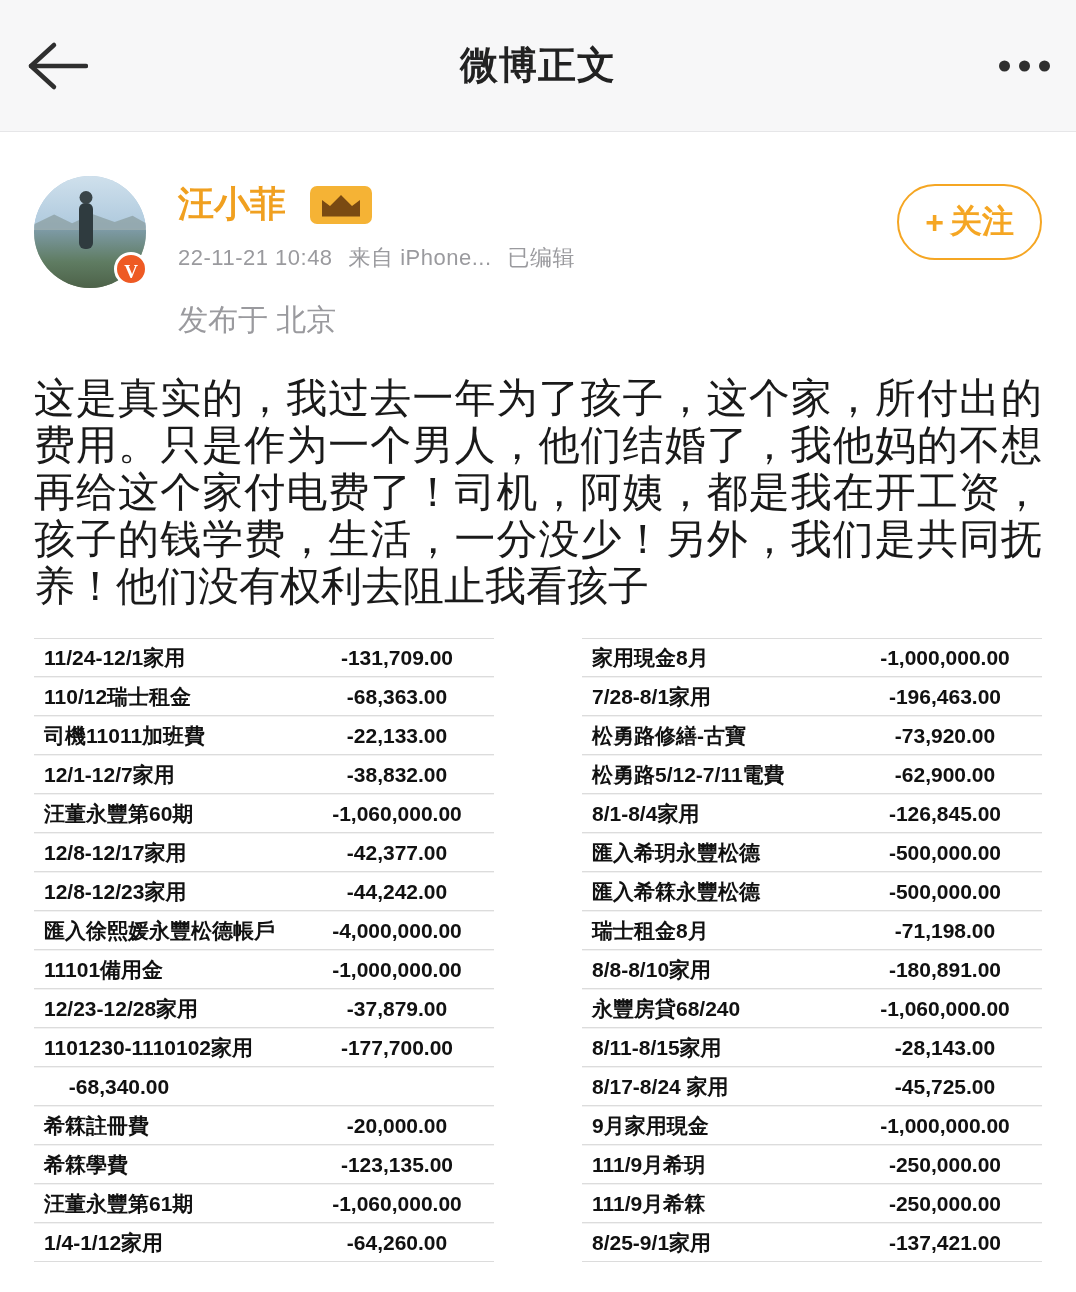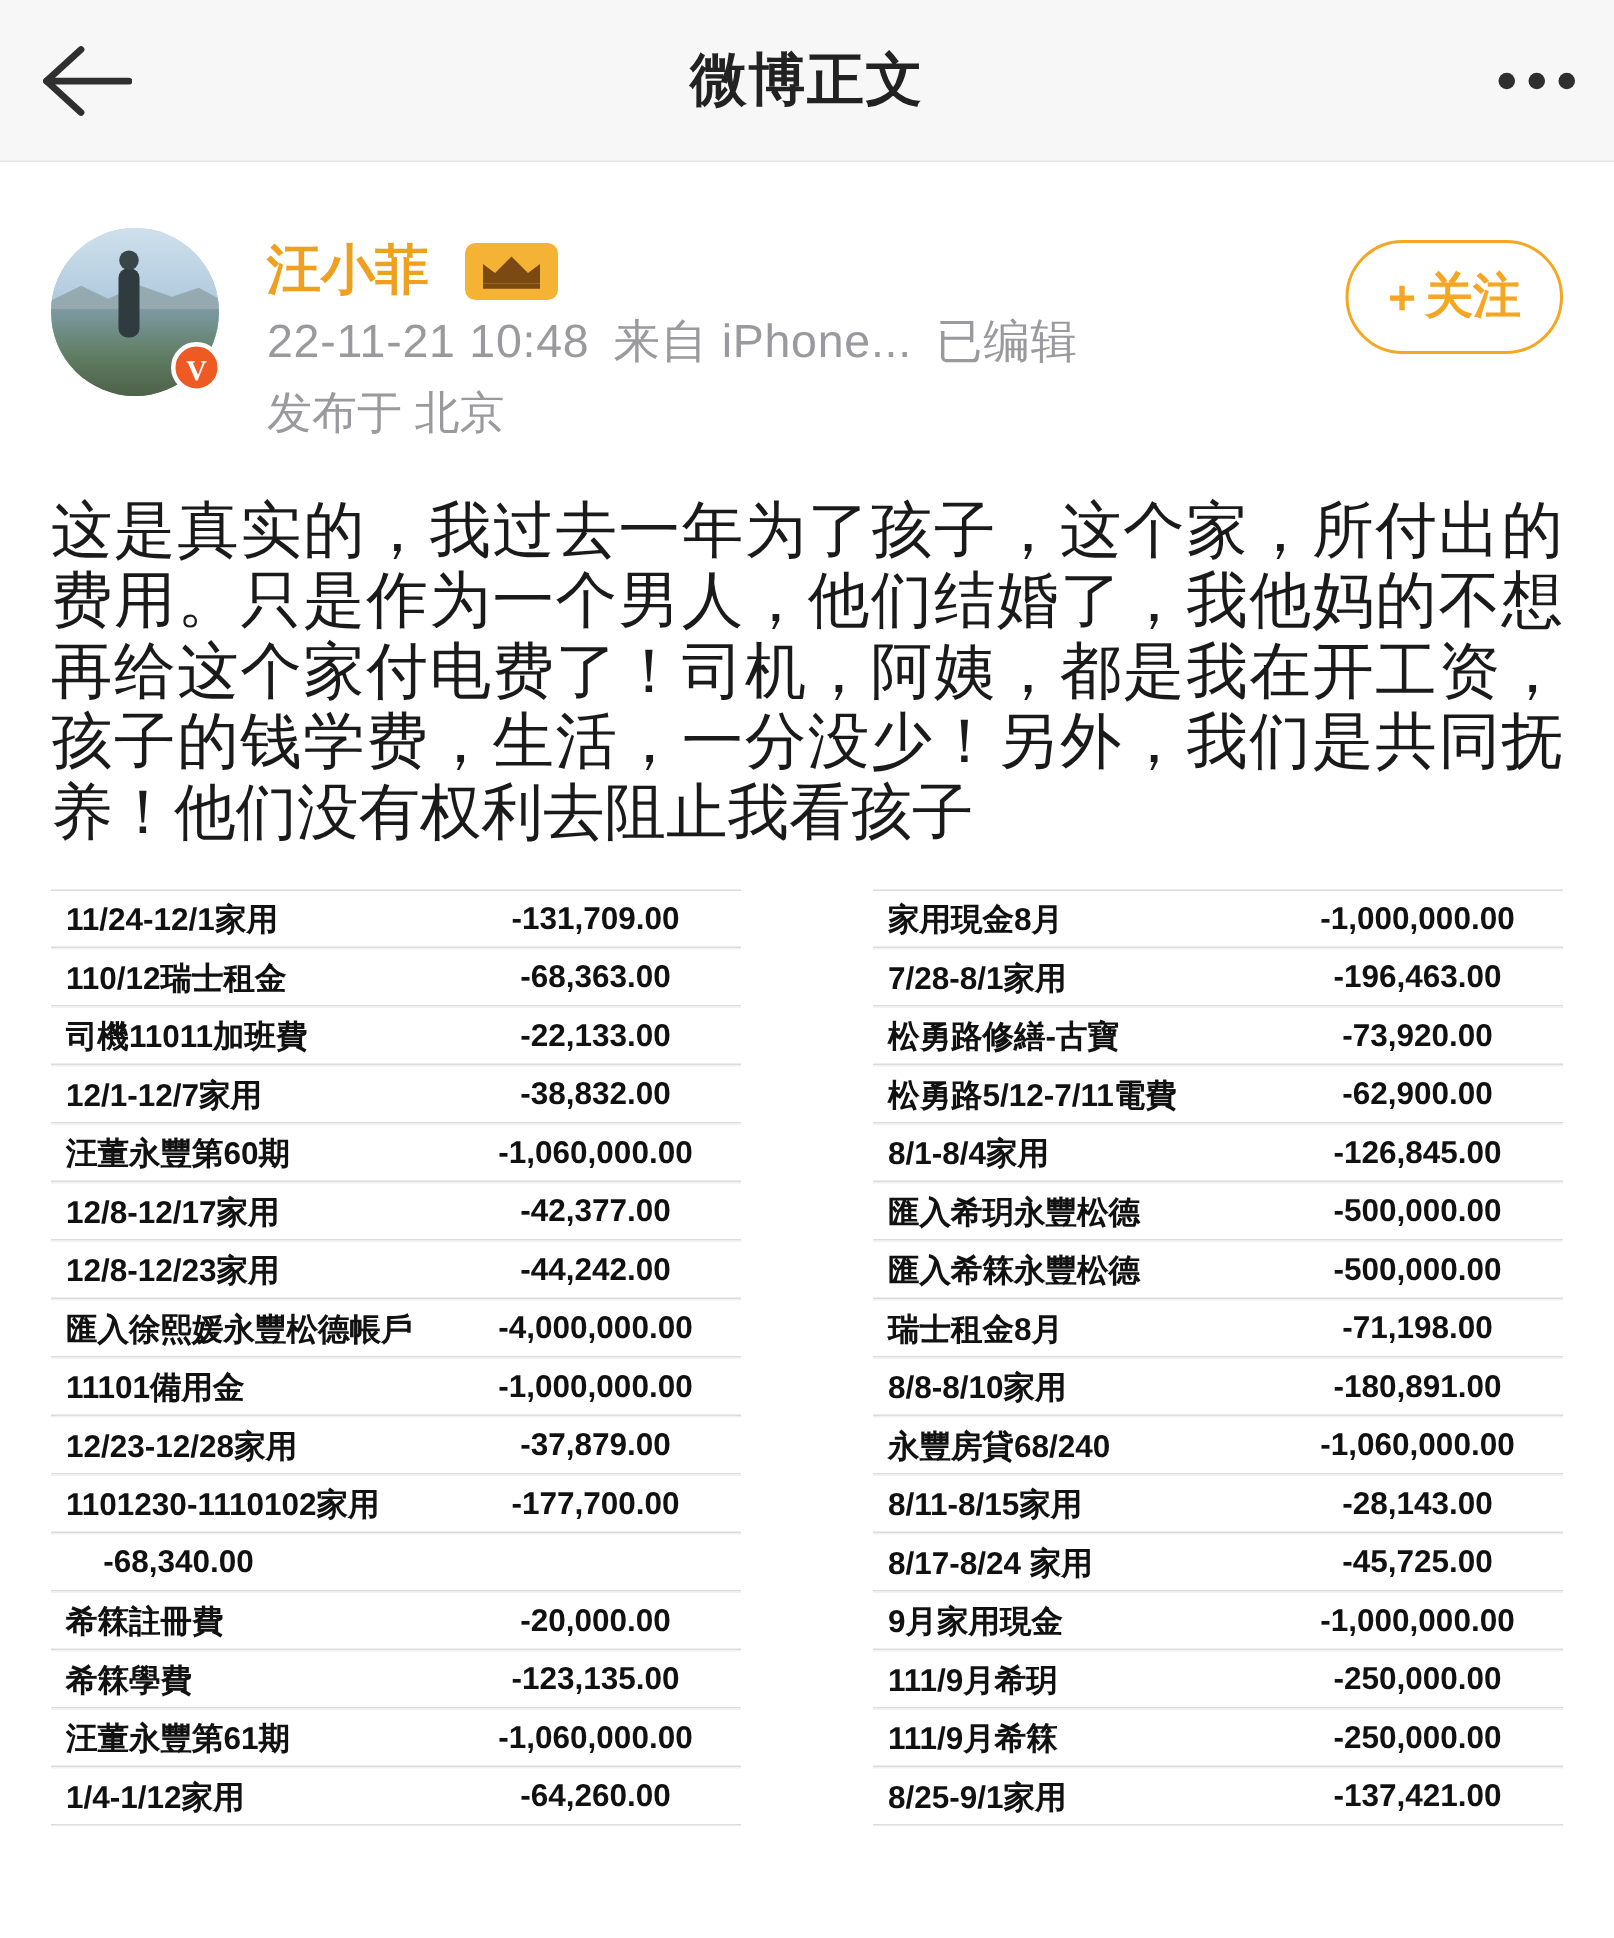--- a/index.html
+++ b/index.html
@@ -10,21 +10,21 @@
   body {
     width: 1076px;
     height: 1292px;
     font-family: "Liberation Sans", sans-serif;
     overflow: hidden;
     position: relative;
   }
 
   
   .navbar {
-    height: 108px;
+    height: 132px;
     background: #f7f7f8;
     border-bottom: 1px solid #e6e6e8;
     display: flex;
     align-items: center;
     position: relative;
     box-sizing: border-box;
   }
   .back-icon {
     width: 70px;
     height: 70px;
@@ -154,30 +154,30 @@
     width: 62px;
     height: 38px;
     background: #f5b335;
     border-radius: 7px;
     display: flex;
     align-items: center;
     justify-content: center;
   }
   .crown svg { display:block; }
   .meta-line {
-    font-size: 31px;
+    font-size: 22px;
     color: #9a9a9e;
-    margin-top: 2px;
+    margin-top: 14px;
     letter-spacing: .5px;
   }
   .meta-line .sep { display: inline-block; width: 16px; }
   .meta-line2 {
     font-size: 30px;
     color: #9a9a9e;
-    margin-top: 6px;
+    margin-top: 27px;
   }
   .follow-btn {
     position: absolute;
     right: 0;
     top: 52px;
     border: 2px solid #f5a623;
     color: #f5a623;
     border-radius: 44px;
     padding: 14px 26px;
     font-size: 32px;

